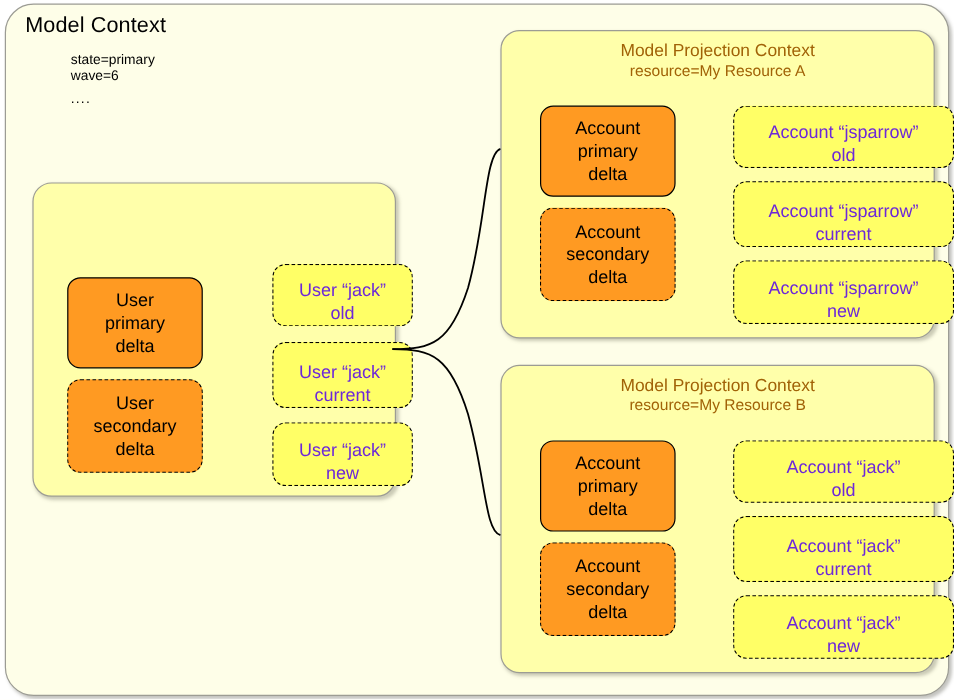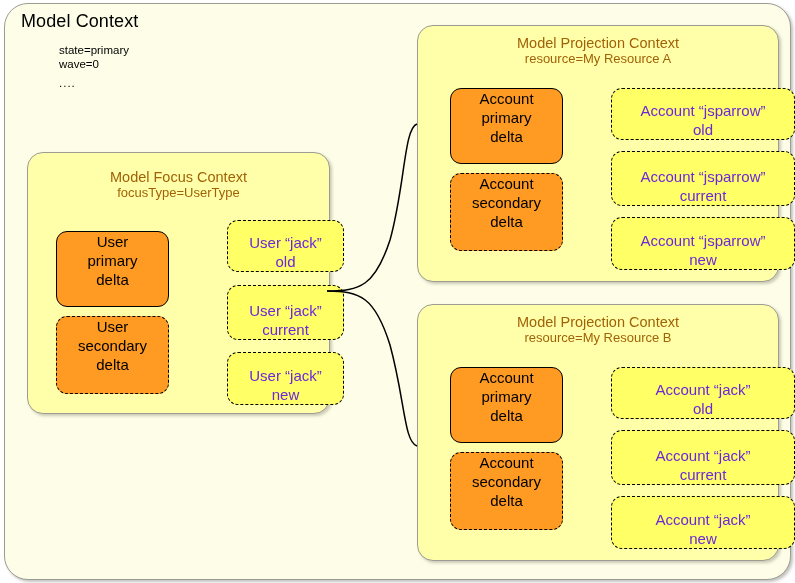--- a/index.html
+++ b/index.html
@@ -91,20 +91,21 @@
   }
 
   
   .delta {
     position: absolute;
     box-sizing: border-box;
     background: #ff9a22;
     border: 1.6px solid #000000;
     border-radius: 11px;
     display: flex;
+    align-items: center;
     justify-content: center;
     text-align: center;
     color: #000;
     font-size: 15px;
     line-height: 19px;
   }
   .delta.dashed {
     border-style: dashed;
     border-width: 1.6px;
   }
@@ -142,30 +143,26 @@
 <body>
 
 <div id="canvas">
 
   <div class="model-context">
 
     <div class="mc-title">Model Context</div>
 
     <div class="mc-props">
       <span>state=primary</span><br>
-      <span>wave=0</span>
+      <span>wave=6</span>
       <span class="ellipsis">....</span>
     </div>
 
     <div class="ctx" style="left:22px; top:148px; width:303px; height:262px;">
 
-      <div class="ctx-head" style="top:16px;">
-        <span class="ctx-title">Model Focus Context</span>
-        <span class="ctx-sub">focusType=UserType</span>
-      </div>
 
       <div class="delta" style="left:28px; top:78px; width:113px; height:76px;">
         <span class="lines">
           <span>User</span><br>
           <span>primary</span><br>
           <span>delta</span>
         </span>
       </div>
 
       <div class="delta dashed" style="left:28px; top:163px; width:113px; height:78px;">

